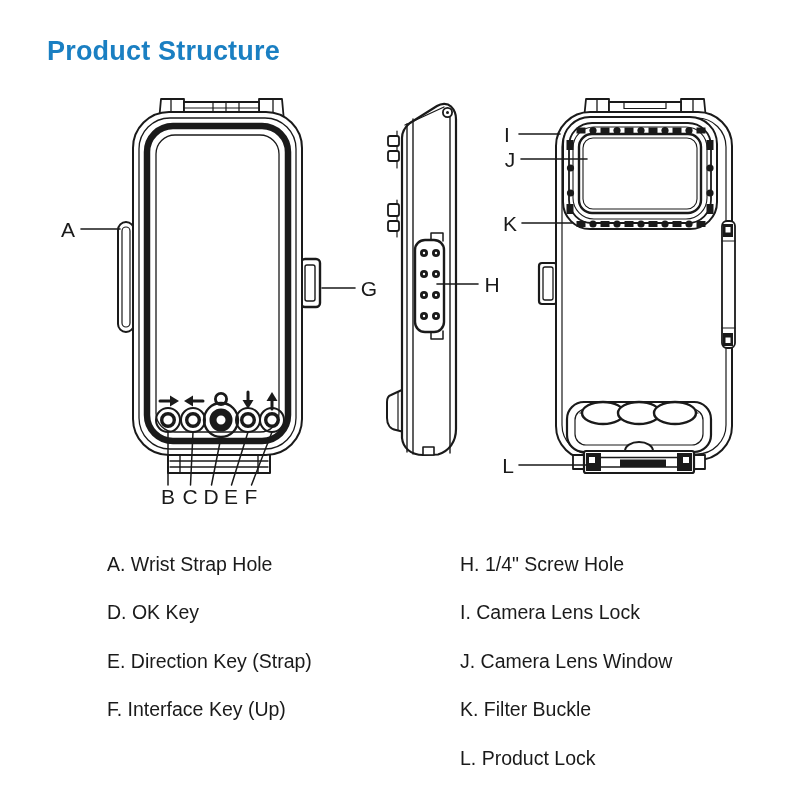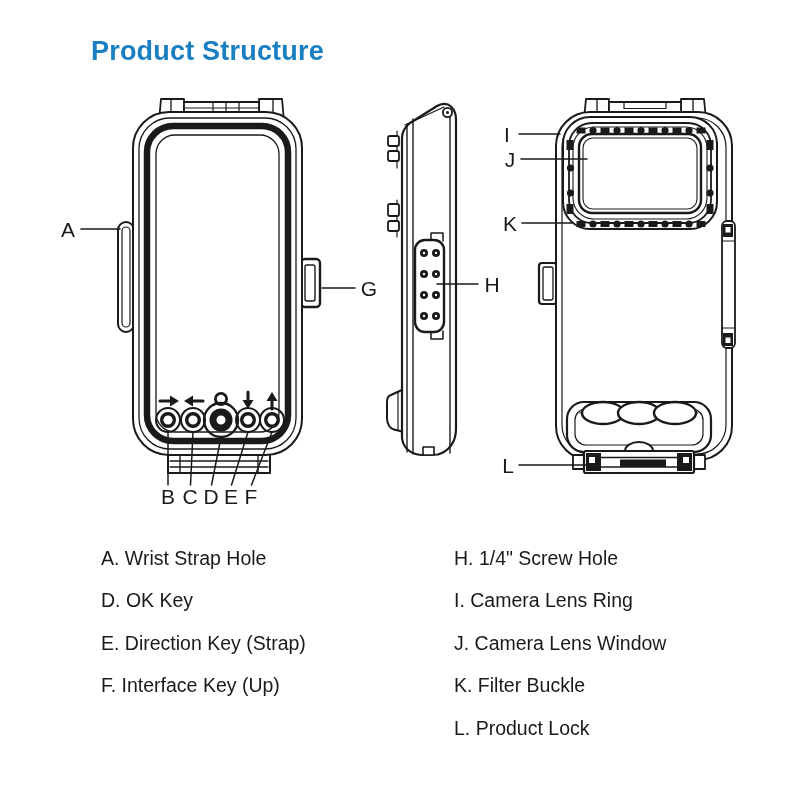--- a/index.html
+++ b/index.html
@@ -1,26 +1,26 @@
 <!DOCTYPE html>
 <html><head>
 <meta charset="utf-8">
 <style>
   html,body{margin:0;padding:0;}
   body{width:800px;height:800px;background:#fff;position:relative;overflow:hidden;
        font-family:"Liberation Sans", sans-serif;color:#1a1a1a;}
   .page-title{position:absolute;left:47px;top:36px;font-size:27px;font-weight:bold;
-       color:#1a7fc2;letter-spacing:.2px;margin-left:44px;}
+       color:#1a7fc2;letter-spacing:.2px;}
   #diagram-svg{position:absolute;left:0;top:0;}
   .callout{position:absolute;transform:translate(-50%,-50%);font-size:21px;color:#1a1a1a;
        line-height:1;white-space:nowrap;}
   .legend-col{position:absolute;top:534px;font-size:19.5px;line-height:36.4px;color:#1a1a1a;}
   .legend-col.left{left:95px;}
   .legend-col.right{left:448px;}
-  .legend-col p{margin:6px;}
+  .legend-col p{margin:12px;}
 </style>
 </head>
 <body>
 
 <div class="page-title">Product Structure</div>
 
 <svg id="diagram-svg" width="800" height="520" viewBox="0 0 520 338" stroke="#1a1a1a" fill="none" stroke-linecap="round" stroke-linejoin="round" style="width:800px;height:520px;">
   
 </svg>
 
@@ -283,17 +283,17 @@
 <span class="callout" style="left:251px;top:496px">F</span>
 
 <div class="legend-col left">
   <p>A. Wrist Strap Hole</p>
   <p>D. OK Key</p>
   <p>E. Direction Key (Strap)</p>
   <p>F. Interface Key (Up)</p>
 </div>
 <div class="legend-col right">
   <p>H. 1/4" Screw Hole</p>
-  <p>I. Camera Lens Ring</p>
+  <p>I. Camera Lens Lock</p>
   <p>J. Camera Lens Window</p>
   <p>K. Filter Buckle</p>
   <p>L. Product Lock</p>
 </div>
 
 </body></html>

